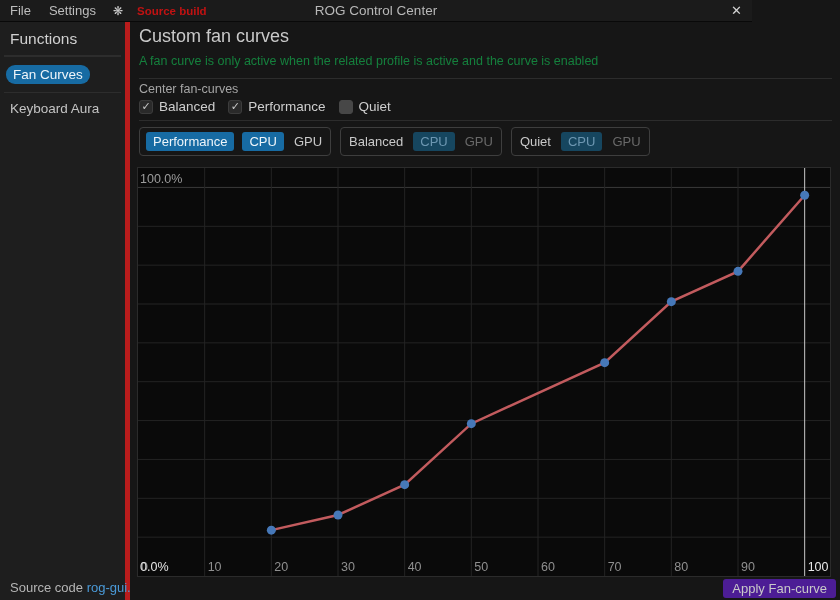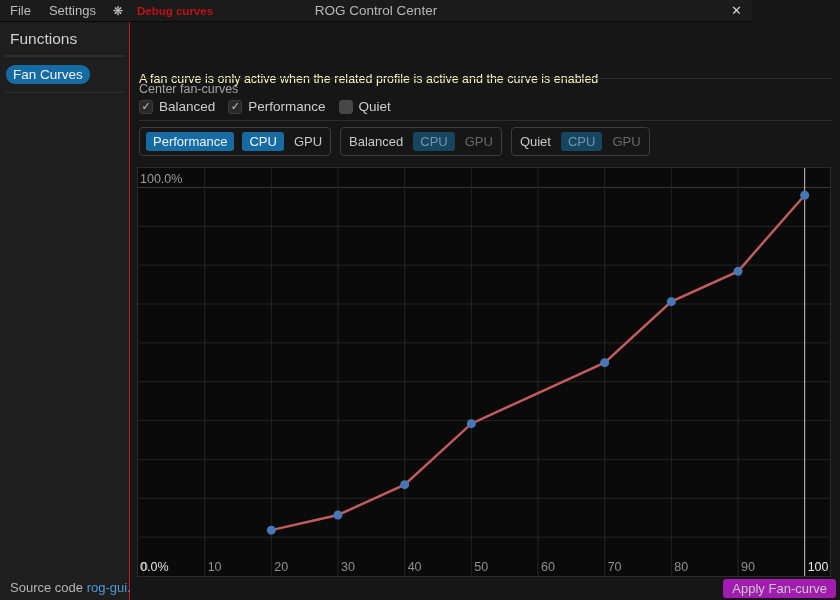--- a/index.html
+++ b/index.html
@@ -21,35 +21,35 @@
   .theme-toggle{padding:0 8px;font-size:12px;color:#cfcfcf;}
   .debug-label{color:#c01212;font-size:11.5px;font-weight:bold;padding-left:6px;}
   .titlebar-title{
     position:absolute;left:0;right:0;text-align:center;
     color:#b8b8b8;font-size:13.5px;pointer-events:none;
   }
   .close-btn{position:absolute;right:10px;top:0;height:22px;line-height:22px;color:#d4d4d4;font-size:13px;}
   
   .sidebar{
     position:absolute;left:0;top:22px;width:130px;bottom:0;
-    background:#1e1e1e;border-right:1px solid #b91c1c;box-sizing:border-box;
+    background:#1e1e1e;border-right:5px solid #b91c1c;box-sizing:border-box;
   }
   .sidebar-heading{color:#d0d0d0;font-size:15.5px;padding:8px 10px 7px 10px;}
   .sidebar-sep{border-top:1px solid #2d2d2d;margin:0 4px;}
   .sidebar-item{color:#c3c3c3;font-size:13.5px;padding:8px 10px;}
   .sidebar-item .pill{
     background:#176ba3;color:#eef5fa;border-radius:9px;
     padding:2px 7px;margin-left:-4px;display:inline-block;
   }
   .sidebar-footer{position:absolute;left:10px;bottom:5px;font-size:13px;color:#b5b5b5;white-space:nowrap;}
   .sidebar-footer .link{color:#4a9ad8;}
   
   .main{position:absolute;left:131px;top:22px;right:0;bottom:0;background:#161616;}
   .page-title{position:absolute;left:8px;top:4px;font-size:18px;color:#c9c9c9;}
-  .page-subtitle{position:absolute;left:8px;top:32px;font-size:12.5px;color:#fef9c3;margin-top:18px;}
+  .page-subtitle{position:absolute;left:8px;top:32px;font-size:12.5px;color:#15803d;}
   .sep1{position:absolute;left:8px;right:8px;top:56px;border-top:1px solid #2c2c2c;}
   .enabled-label{position:absolute;left:8px;top:60px;font-size:12.5px;color:#a5a5a5;}
   .checkbox-row{position:absolute;left:8px;top:77px;display:flex;gap:13px;align-items:center;}
   .cb-item{display:flex;align-items:center;gap:6px;font-size:13.5px;color:#cecece;}
   .cb-box{width:14px;height:14px;border-radius:3px;box-sizing:border-box;
     display:flex;align-items:center;justify-content:center;font-size:11px;color:#c8c8c8;}
   .cb-box.checked{background:#2a2a2a;border:1px solid #3c3c3c;}
   .cb-box.unchecked{background:#474747;border:1px solid #474747;}
   .sep2{position:absolute;left:8px;right:8px;top:98px;border-top:1px solid #2c2c2c;}
   .groups-row{position:absolute;left:8px;top:105px;display:flex;gap:9px;}
@@ -62,51 +62,53 @@
   .gbtn.dim{color:#696969;padding:2px 2px;}
   
   .plot{
     position:absolute;left:6px;top:145px;width:692px;height:408px;
     background:#0a0a0a;border:1px solid #2b2b2b;
   }
   .plot svg{position:absolute;left:0;top:0;}
   .plot svg text{font-family:"Liberation Sans",sans-serif;}
   
   .apply-btn{
-    position:absolute;right:4px;bottom:2px;background:#a21caf;color:#c9c9c9;
+    position:absolute;right:4px;bottom:2px;background:#4c1d95;color:#c9c9c9;
     font-size:13px;padding:2px 9px;border-radius:3px;
   }
 </style>
 </head>
 <body>
 
 <div class="titlebar">
   <span class="menu-item">File</span>
   <span class="menu-item">Settings</span>
   <span class="theme-toggle">❋</span>
-  <span class="debug-label">Debug curves</span>
+  <span class="debug-label">Source build</span>
   <span class="titlebar-title">ROG Control Center</span>
   <span class="close-btn">✕</span>
 </div>
 
 <div class="sidebar">
   <div class="sidebar-heading">Functions</div>
   <div class="sidebar-sep"></div>
   <div class="sidebar-sep"></div>
   <div class="sidebar-item">
     <span class="pill">Fan Curves</span>
   </div>
   <div class="sidebar-sep"></div>
+  <div class="sidebar-item">Keyboard Aura</div>
   <div class="sidebar-footer">
     <span>Source code</span>
     <span class="link">rog-gui.</span>
   </div>
 </div>
 
 <div class="main">
+  <div class="page-title">Custom fan curves</div>
   <div class="page-subtitle">A fan curve is only active when the related profile is active and the curve is enabled</div>
   <div class="sep1"></div>
   <div class="enabled-label">Center fan-curves</div>
 
   <div class="checkbox-row">
     <div class="cb-item">
       <span class="cb-box checked">✓</span>
       <span>Balanced</span>
     </div>
     <div class="cb-item">

